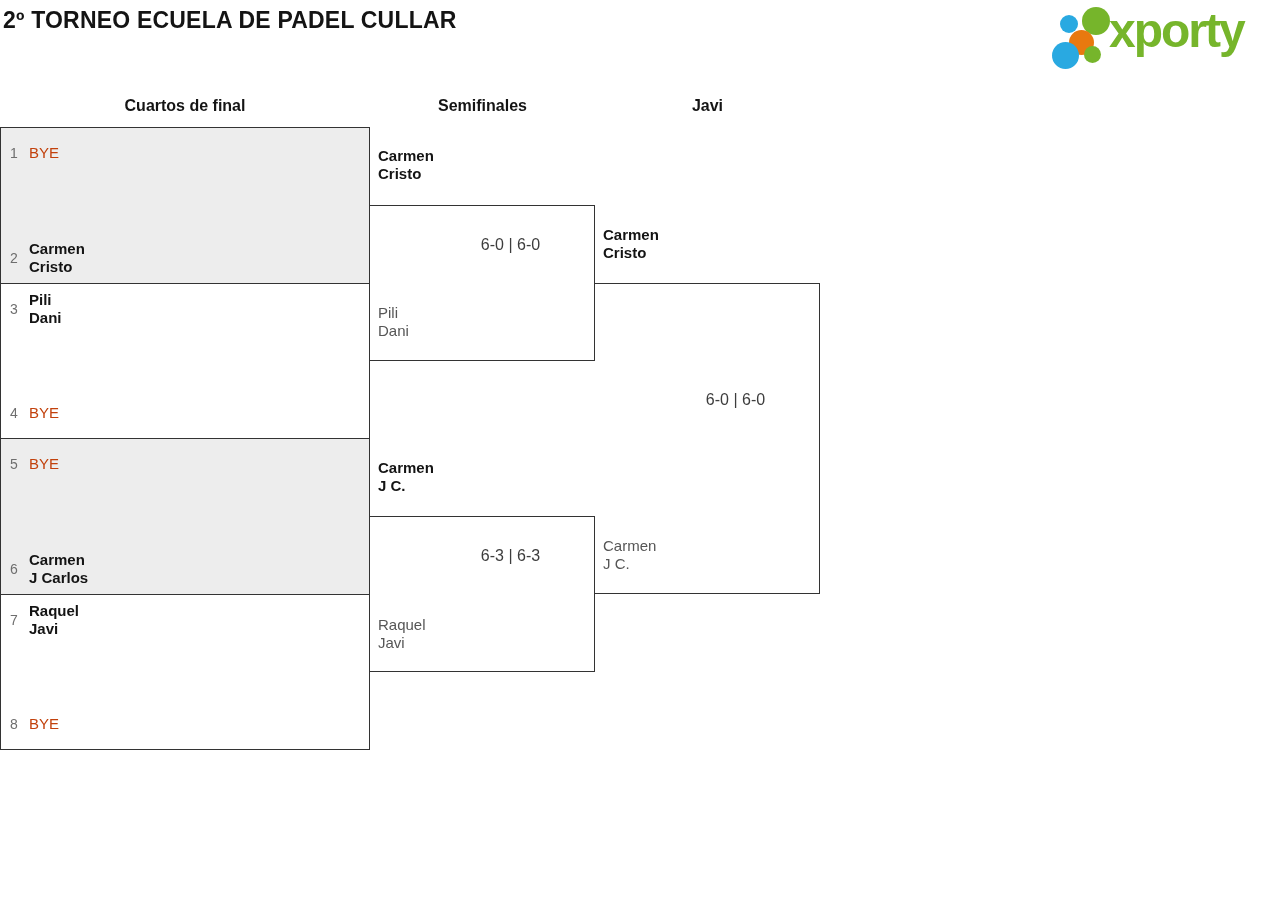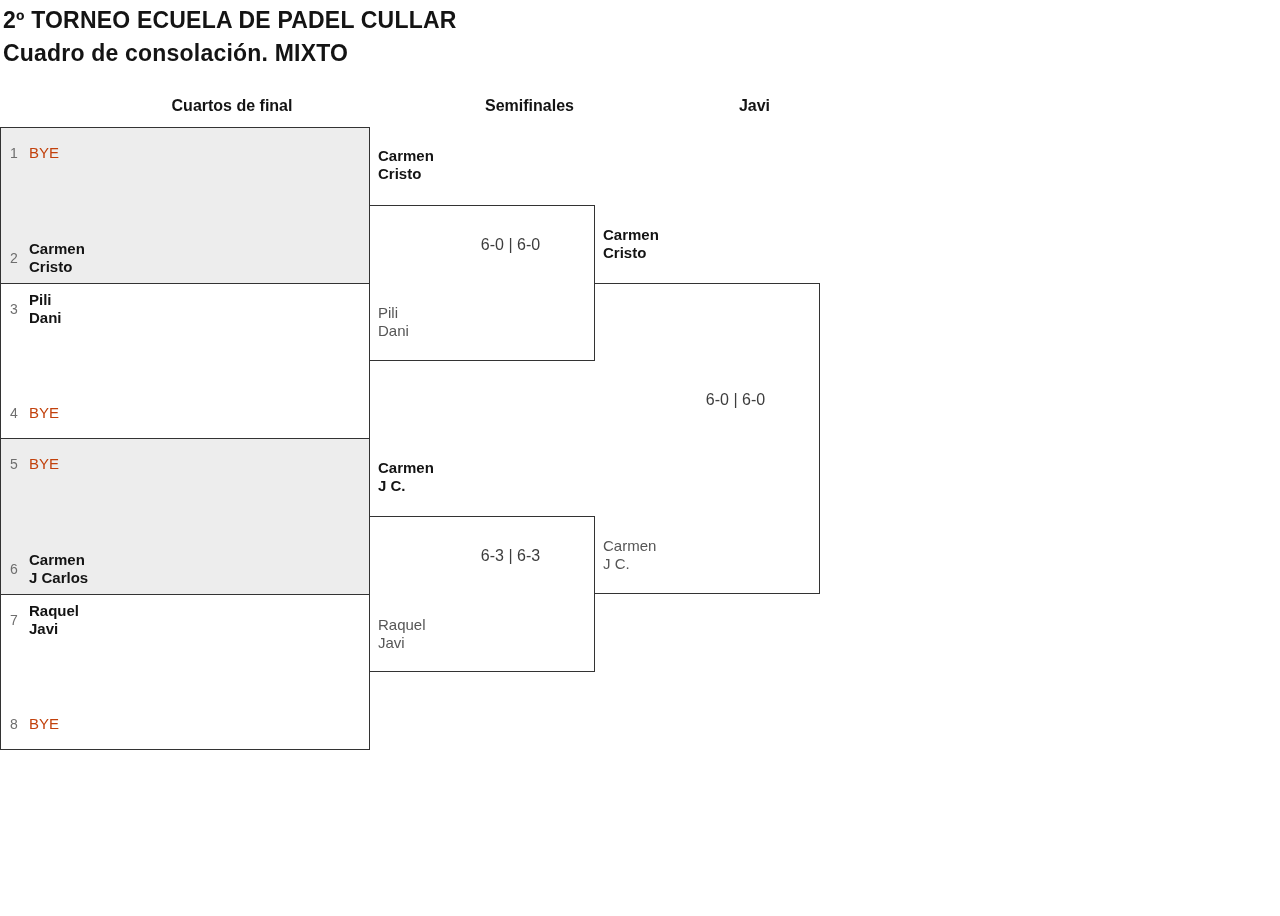--- a/index.html
+++ b/index.html
@@ -16,21 +16,21 @@
   .dot-blue-sm {left:10px;top:12px;width:18px;height:18px;background:#29a9e1;}
   .dot-green-lg{left:32px;top:4px; width:28px;height:28px;background:#76b52b;}
   .dot-orange  {left:19px;top:27px;width:25px;height:25px;background:#e8790f;}
   .dot-blue-lg {left:2px; top:39px;width:27px;height:27px;background:#29a9e1;}
   .dot-green-sm{left:34px;top:43px;width:17px;height:17px;background:#76b52b;}
   .wordmark{
     position:absolute;left:59px;top:4px;font-size:48px;line-height:1;
     font-weight:700;letter-spacing:-2px;color:#76b52b;
   }
   
-  .round-header{position:absolute;top:97px;font-size:16px;font-weight:700;color:#141414;text-align:center;padding-left:47px;}
+  .round-header{position:absolute;top:97px;font-size:16px;font-weight:700;color:#141414;text-align:center;}
   .rh-1{left:0;width:370px;}
   .rh-2{left:370px;width:225px;}
   .rh-3{left:595px;width:225px;}
   
   .qf-col{
     position:absolute;left:0;top:127px;width:370px;height:623px;
     border:1px solid #333;box-sizing:border-box;display:flex;flex-direction:column;
   }
   .qf-box{flex:1;display:flex;flex-direction:column;justify-content:space-between;border-bottom:1px solid #333;background:#fff;}
   .qf-box:last-child{border-bottom:none;}
@@ -62,23 +62,30 @@
   .s-sf2{left:370px;top:547px;}
   .s-fin{left:595px;top:391px;}
 </style>
 </head>
 <body>
 
 <div class="page">
 
   <div class="titles">
     <div class="title-line">2º TORNEO ECUELA DE PADEL CULLAR</div>
-    <div class="title-line">Cuadro de consolación. MIXTO</div>
   </div>
 
+  <div class="logo">
+    <span class="dot dot-blue-sm"></span>
+    <span class="dot dot-green-lg"></span>
+    <span class="dot dot-orange"></span>
+    <span class="dot dot-blue-lg"></span>
+    <span class="dot dot-green-sm"></span>
+    <span class="wordmark">xporty</span>
+  </div>
 
   <div class="round-header rh-1">Cuartos de final</div>
   <div class="round-header rh-2">Semifinales</div>
   <div class="round-header rh-3">Javi</div>
 
   <div class="qf-col">
 
     <div class="qf-box shaded">
       <div class="slot">
         <span class="seed">1</span>

